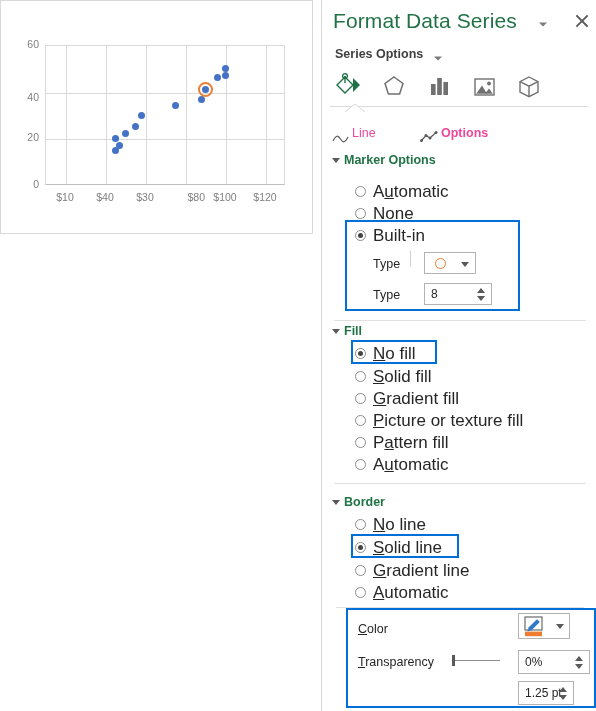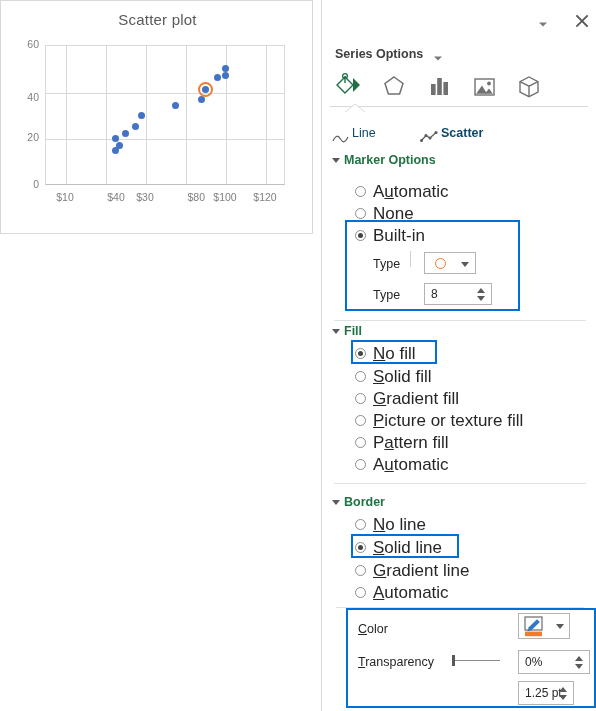--- a/index.html
+++ b/index.html
@@ -160,21 +160,21 @@
 
   
   #tab-row {
     position: absolute;
     left: 0; top: 124px;
     width: 275px; height: 22px;
   }
   .tabitem {
     position: absolute;
     font-size: 12.5px;
-    color: #0c4a6e;
+    color: #ec4899;
     cursor: pointer;
     white-space: nowrap;
   }
   #tab-divider {
     position: absolute;
     left: 88px; top: 127px;
     width: 1px; height: 16px;
     background: #d0d0d0;
   }
 
@@ -325,21 +325,20 @@
     width: 252px; height: 1px;
     background: #e0e0e0;
   }
 </style>
 </head>
 <body>
 
 <div id="root">
 
   <div id="chart-panel">
-    <div id="chart-title">Scatter plot</div>
     <div id="plot-area">
         <div class="grid-v" style="left: 20px;"></div>
         <div class="grid-v" style="left: 60px;"></div>
         <div class="grid-v" style="left: 100px;"></div>
         <div class="grid-v" style="left: 140px;"></div>
         <div class="grid-v" style="left: 180px;"></div>
         <div class="grid-v" style="left: 220px;"></div>
         <div class="grid-h" style="top: 93.3333px;"></div>
         <div class="grid-h" style="top: 46.6667px;"></div>
       </div>
@@ -356,29 +355,30 @@
         <div class="dot" style="left: 216px; top: 76.6667px; background: rgb(68, 114, 196);"></div>
         <div class="dot" style="left: 224px; top: 74.3333px; background: rgb(68, 114, 196);"></div>
         <div class="dot" style="left: 224px; top: 67.3333px; background: rgb(68, 114, 196);"></div>
         <div class="dot-sel-ring" style="left: 204px; top: 88.3333px; border-color: rgb(237, 125, 49);"></div>
       </div>
   <div class="ytick" style="top: 177px;">0</div>
       <div class="ytick" style="top: 130.333px;">20</div>
       <div class="ytick" style="top: 90px;">40</div>
       <div class="ytick" style="top: 37px;">60</div>
       <div class="xtick" style="left: 44px;">$10</div>
-      <div class="xtick" style="left: 95px; text-align: center;">$40</div>
+      <div class="xtick" style="left: 84px; text-align: center;">$40</div>
       <div class="xtick" style="left: 124px;">$30</div>
       <div class="xtick" style="left: 164px; text-align: right;">$80</div>
       <div class="xtick" style="left: 204px;">$100</div>
       <div class="xtick" style="left: 244px;">$120</div>
     </div>
 
   <div id="pane">
 
+    <div id="pane-title">Format Data Series</div>
 
     <div id="pane-menu-caret">
       <svg width="14" height="14" viewBox="0 0 14 14">
           <path d="M3 5.5 L7 9.5 L11 5.5 Z" fill="#7a7a7a"></path>
         </svg>
     </div>
 
     <div id="pane-close">
       <svg width="18" height="18" viewBox="0 0 18 18">
         <path d="M4 4 L14 14 M14 4 L4 14" stroke="#595959" stroke-width="1.8" stroke-linecap="square"></path>
@@ -438,21 +438,21 @@
     </div>
 
     <div id="tab-row">
       <div class="tabitem" style="left:30px; top:2px;">Line</div>
       <div style="position:absolute;left:10px;top:6px;">
         <svg width="17" height="10" viewBox="0 0 17 10">
             <path d="M1 7 C4 1, 6 1, 8.5 5 C11 9, 13 9, 16 3" fill="none" stroke="#595959" stroke-width="1.2"></path>
           </svg>
       </div>
       <div id="tab-divider"></div>
-      <div class="tabitem" style="left:119px; top:2px; font-weight:bold;">Scatter</div>
+      <div class="tabitem" style="left:119px; top:2px; font-weight:bold;">Options</div>
       <div style="position:absolute;left:98px;top:5px;">
         <svg width="18" height="12" viewBox="0 0 18 12">
           <path d="M1.5 9.5 L6 4.5 L10 7 L16 1.5" fill="none" stroke="#595959" stroke-width="1.2"></path>
           <circle cx="1.5" cy="9.5" r="1.5" fill="#595959"></circle>
           <circle cx="6" cy="4.5" r="1.5" fill="#595959"></circle>
           <circle cx="10" cy="7" r="1.5" fill="#595959"></circle>
           <circle cx="16" cy="1.5" r="1.5" fill="#595959"></circle>
         </svg>
       </div>
     </div>

